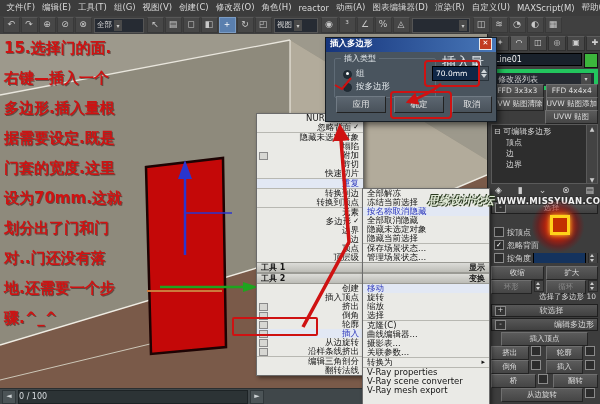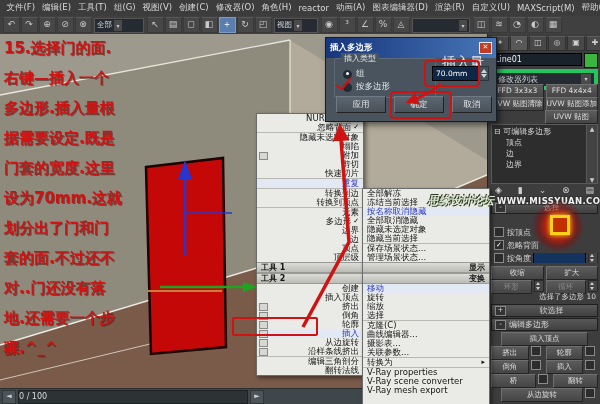--- a/index.html
+++ b/index.html
@@ -41,22 +41,22 @@
   .q-sep{border-top:1px solid #b8b8b2;}
   .q-hdr{height:9px;line-height:9px;background:linear-gradient(#dcdcd8,#bcbcb6);
          border-top:1px solid #9a9a94;border-bottom:1px solid #9a9a94;
          font-weight:bold;font-size:8px;padding:0 4px;overflow:hidden;}
   .q-hdr.r{text-align:right;}
   .subarr{margin-left:auto;font-size:7px;}
   
   .dialog{position:absolute;left:325px;top:37px;width:170px;height:83px;z-index:5;
           background:#49545e;border:1px solid #161d24;box-shadow:3px 3px 6px rgba(0,0,0,.5);
           font-size:8.5px;color:#e3e8ec;}
-  .dlg-title{height:20px;background:linear-gradient(90deg,#16357c,#4877b8);display:flex;
-             align-items:center;padding:0 4px;color:#fff;font-size:8.5px;font-weight:bold;}
+  .dlg-title{height:14px;background:linear-gradient(90deg,#16357c,#4877b8);display:flex;
+             align-items:flex-start;padding:0 4px;color:#fff;font-size:8.5px;font-weight:bold;}
   .dlg-close{margin-left:auto;width:11px;height:10px;background:#c23b22;border:1px solid #e8e8e8;
              color:#fff;font-size:7px;line-height:9px;text-align:center;}
   .grp{position:absolute;left:8px;top:20px;width:100px;height:38px;
        border:1px solid #5f6b76;border-radius:2px;}
   .grp-lbl{position:absolute;top:-6px;left:6px;background:#49545e;padding:0 3px;font-size:8px;}
   .radio-row{position:absolute;left:8px;display:flex;align-items:center;gap:4px;}
   .rad{width:7px;height:7px;border-radius:50%;border:1px solid #1d2831;background:#222c35;position:relative;}
   .rad.sel:after{content:"";position:absolute;left:1.5px;top:1.5px;width:3px;height:3px;
                  border-radius:50%;background:#fff;}
   .amt-lbl{position:absolute;left:116px;top:16px;font-size:14px;}
@@ -220,21 +220,20 @@
   </svg>
 
   <div class="ann-text">
     <div>15.选择门的面.</div>
     <div>右键—插入一个</div>
     <div>多边形.插入量根</div>
     <div>据需要设定.既是</div>
     <div>门套的宽度.这里</div>
     <div>设为70mm.这就</div>
     <div>划分出了门和门</div>
-    <div>套的面.不过还不</div>
     <div>对..门还没有落</div>
     <div>地.还需要一个步</div>
     <div>骤.^_^</div>
   </div>
 
   <div class="quad" style="left:256px;top:113px;width:106px;">
     <div class="q-row r">
         <span>NURMS 切换</span>
         <span class="chk"></span>
       </div>
@@ -505,21 +504,21 @@
           <i class="dn"></i>
         </span>
     </div>
     <div class="p-status">选择了多边形 10</div>
     <div class="roll" style="top:270px">
       <span class="pm">+</span>
       <span style="flex:1;text-align:center">软选择</span>
     </div>
     <div class="roll" style="top:284px">
       <span class="pm">-</span>
-      <span style="flex:1;text-align:left">编辑多边形</span>
+      <span style="flex:1;text-align:right">编辑多边形</span>
     </div>
     <div class="row2" style="top:298px">
       <span class="pbtn" style="margin:0 10px">插入顶点</span>
     </div>
     <div class="row2" style="top:312px">
       <span class="pbtn">挤出</span>
       <span class="cb"></span>
       <span class="pbtn">轮廓</span>
       <span class="cb"></span>
     </div>

